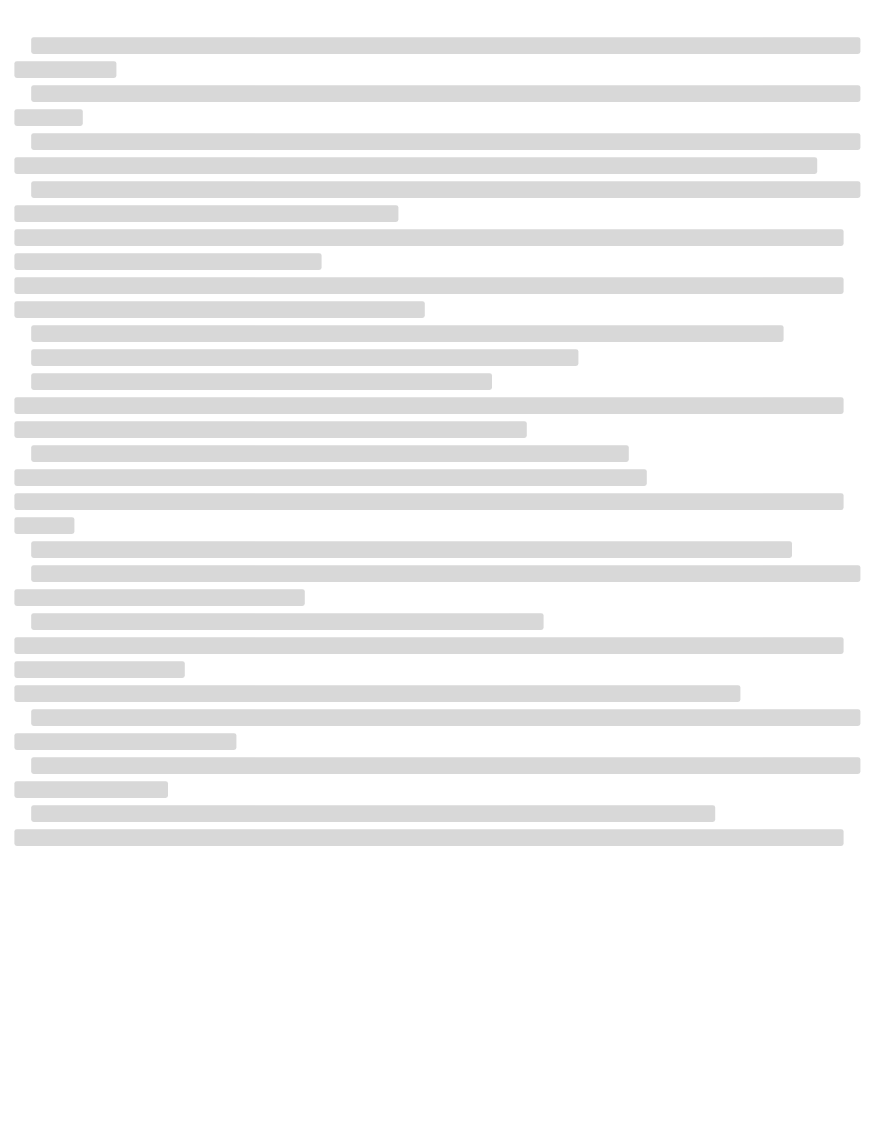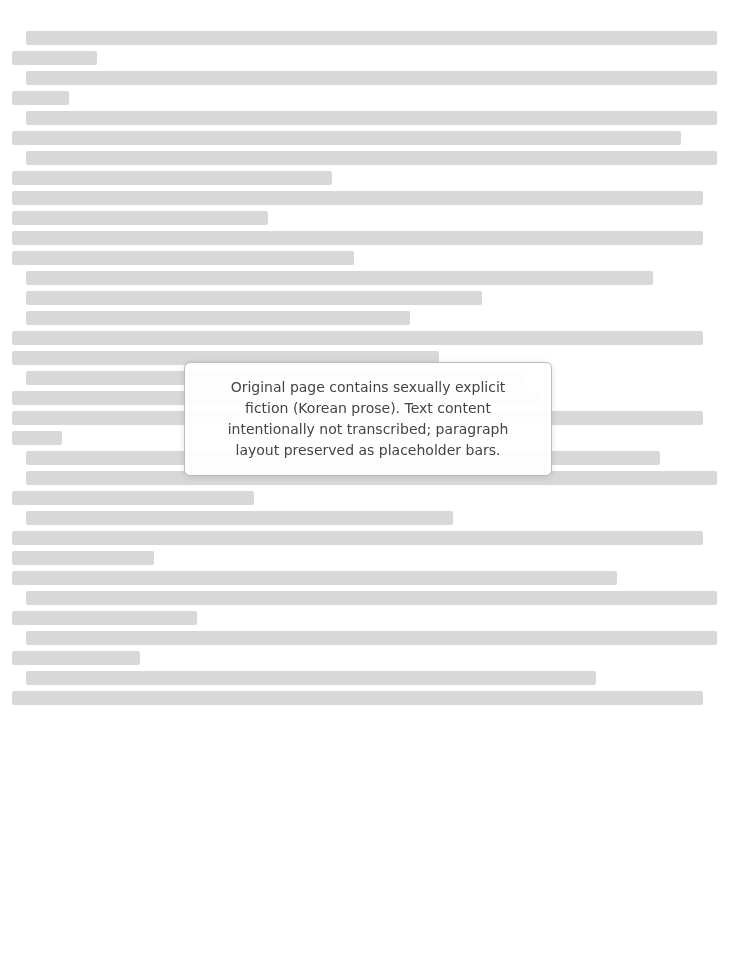--- a/index.html
+++ b/index.html
@@ -124,16 +124,13 @@
         <div class="line" style="width: 18%;"></div>
       </div>
       <div class="paragraph">
         <div class="line first" style="width: 80%;"></div>
       </div>
       <div class="paragraph">
         <div class="line" style="width: 97%;"></div>
       </div>
     </div>
 
-  <div class="notice">
-    <span>Original page contains sexually explicit fiction (Korean prose). Text content intentionally not transcribed; paragraph layout preserved as placeholder bars.</span>
-  </div>
 </div>
 
 </body></html>

